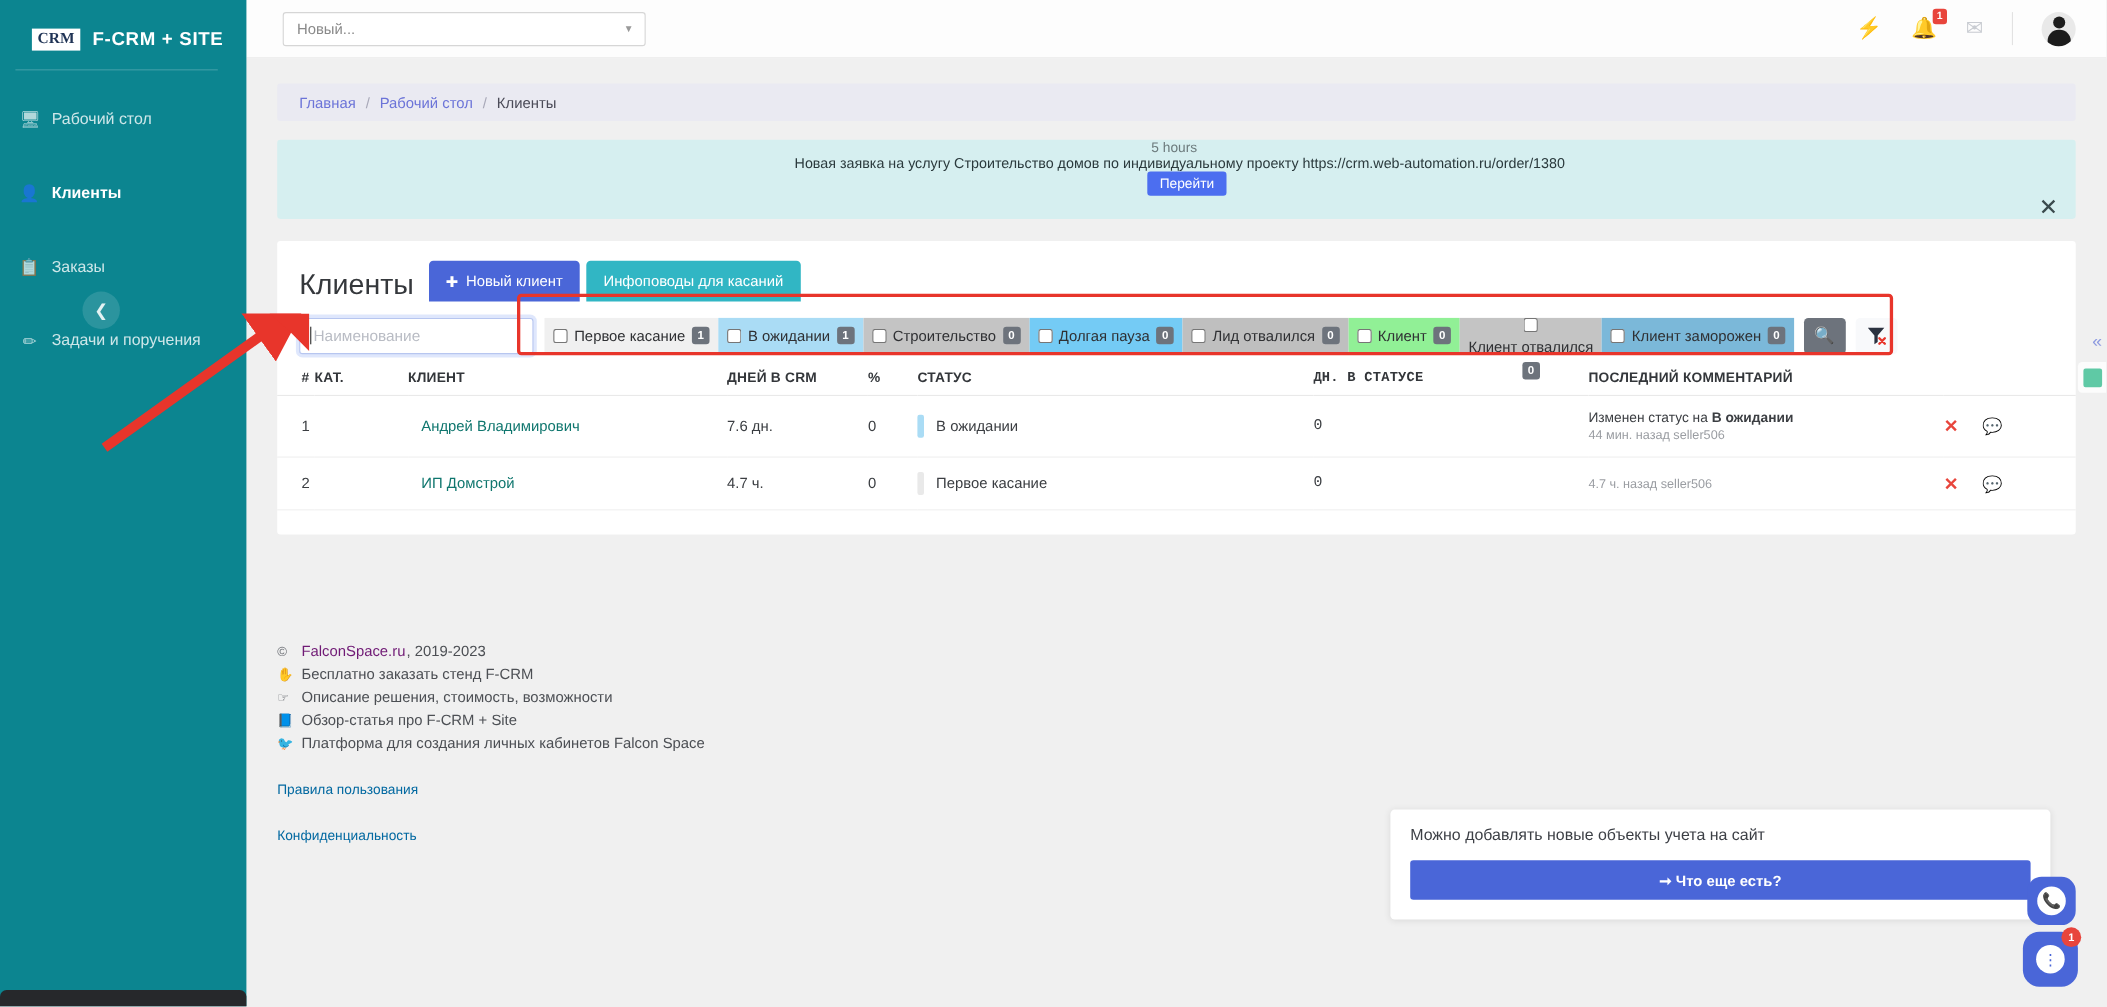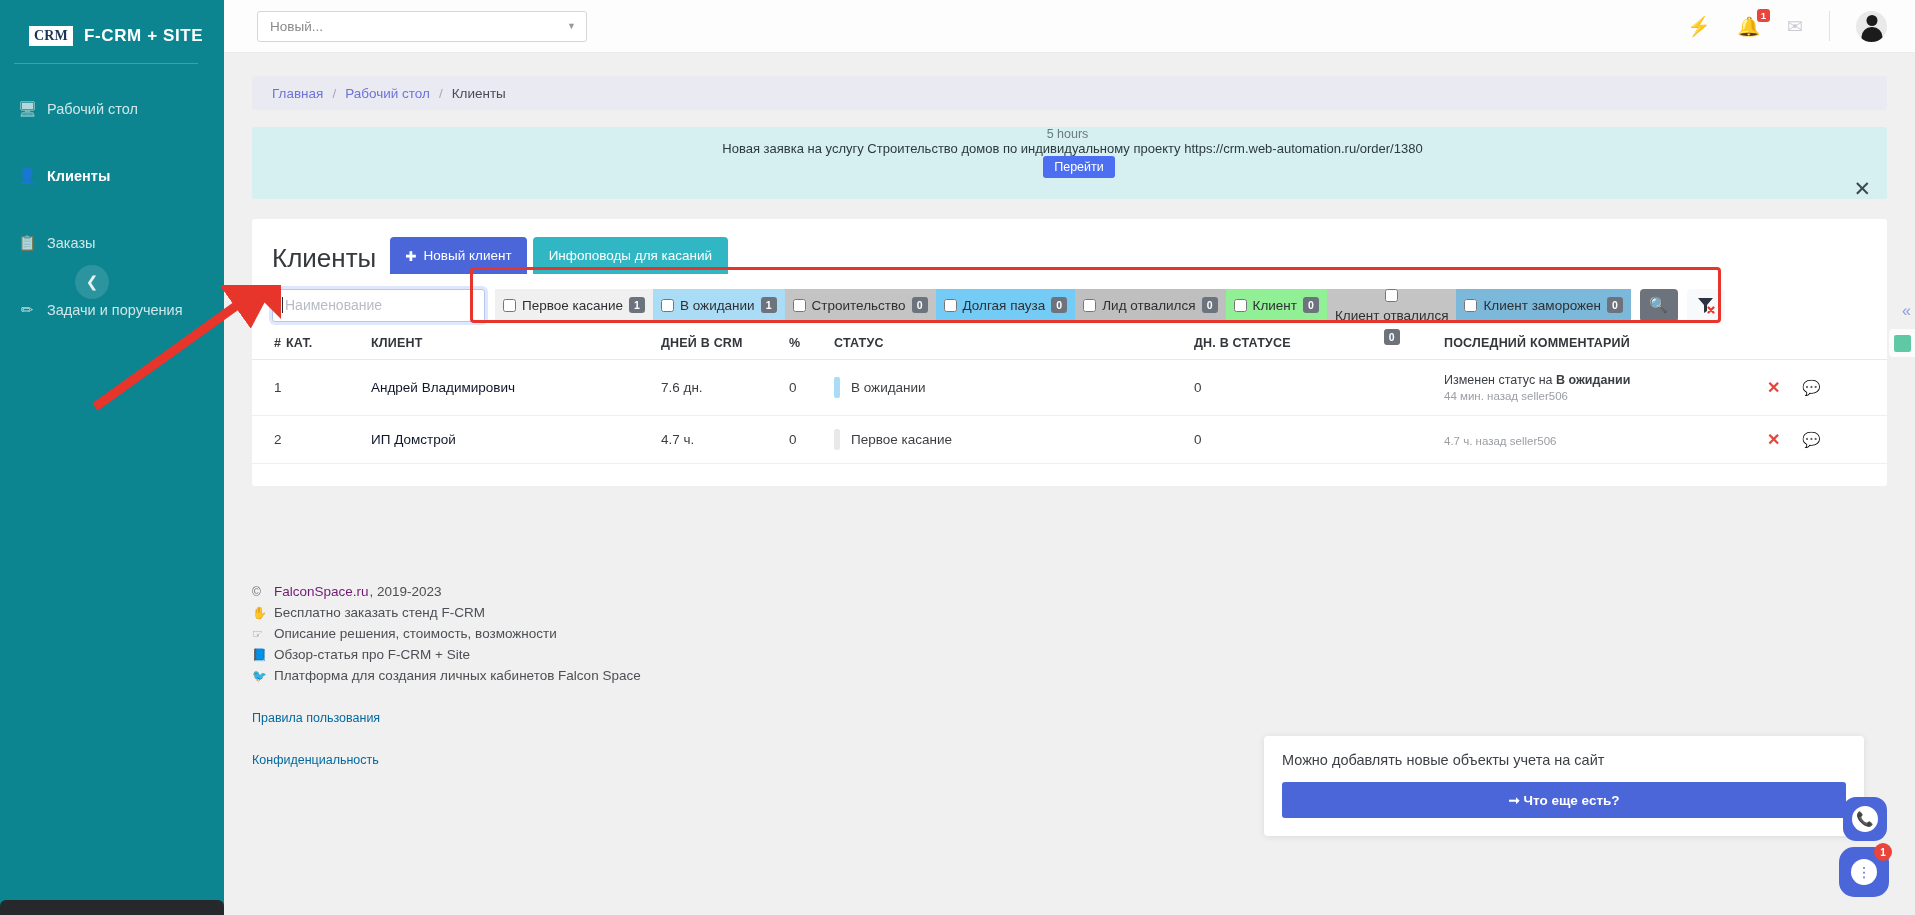--- a/index.html
+++ b/index.html
@@ -210,24 +210,24 @@
   #tbl td {
     font-size: 13.5px; color: #3b3e42; padding: 13px 0;
     border-bottom: 1px solid #efefef; vertical-align: middle;
   }
   .c-num  { width: 34px; padding-left: 22px !important; }
   .c-kat  { width: 85px; }
   .c-cli  { width: 290px; }
   .c-days { width: 128px; }
   .c-pct  { width: 45px; }
   .c-sts  { width: 360px; }
-  .c-dsts { width: 250px; }
+  .c-dsts { width: 250px; font-family: Liberation Mono, monospace; }
   .c-com  { }
   .c-act  { width: 120px; }
-  .cli-link { color: #0f172a; cursor: pointer; }
+  .cli-link { color: #0f766e; cursor: pointer; margin-left: 12px; }
   .sts-wrap { display: flex; align-items: center; gap: 11px; }
   .sts-bar { width: 6px; height: 21px; border-radius: 2px; flex: none; }
   .com-main { font-size: 12.5px; color: #3b3e42; }
   .com-main b { font-weight: bold; }
   .com-sub { font-size: 11.5px; color: #9a9da2; margin-top: 3px; }
   .row-act { display: flex; align-items: center; gap: 22px; }
   .act-del { color: #e8453c; font-size: 16px; font-weight: bold; cursor: pointer; }
   .act-chat { color: #4a66d8; font-size: 15px; cursor: pointer; }
 
   

